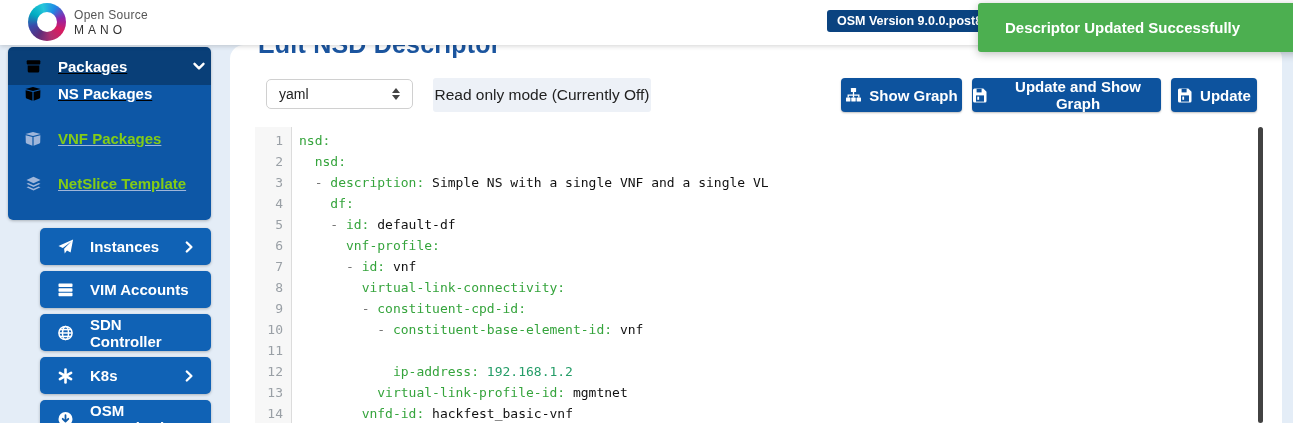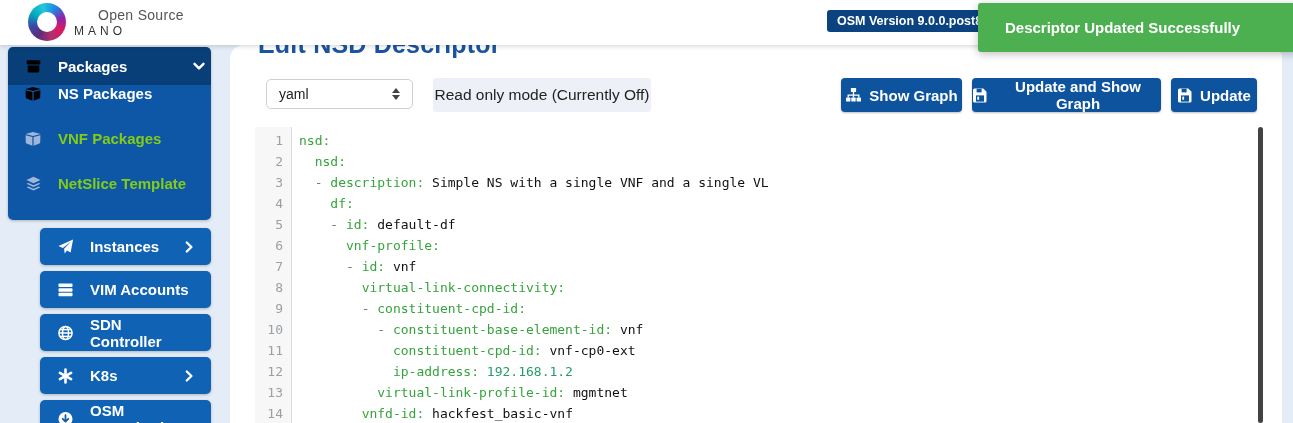--- a/index.html
+++ b/index.html
@@ -17,41 +17,41 @@
   
   .header { position:absolute; left:0; top:0; width:1293px; height:45px; background:#fff;
             z-index:10; box-shadow:0 1px 5px rgba(0,0,0,.18); }
   .logo { position:absolute; left:28px; top:3px; display:flex; align-items:center; }
   .logo-ring { width:38px; height:38px; border-radius:50%;
                background:conic-gradient(from 210deg,#5e2d79,#3949ab,#00acc1,#26c6da,#1e88e5,#8e24aa,#d81b60,#b03070,#5e2d79);
                position:relative; }
   .logo-ring::after { content:""; position:absolute; left:9px; top:9px; width:20px; height:20px;
                       border-radius:50%; background:#fff; }
   .logo-text { margin-left:8px; }
-  .logo-top { font-size:14px; color:#555; letter-spacing:.3px;margin-left:24px; }
+  .logo-top { font-size:12px; color:#555; letter-spacing:.3px; }
   .logo-main { font-size:12px; color:#333; letter-spacing:4px; font-weight:400; margin-top:1px; }
   .version-badge { position:absolute; left:827px; top:10px; height:22px; line-height:22px;
                    background:#0a4380; color:#fff; font-size:12.5px; font-weight:bold;
                    padding:0 10px; border-radius:3px; }
 
   
   .toast { position:absolute; left:978px; top:3px; width:349px; height:49px; background:#4caf50;
            z-index:30; border-radius:3px; box-shadow:0 2px 8px rgba(0,0,0,.25);
            display:flex; align-items:center; justify-content:space-between;
            padding:0 14px 0 27px; }
   .toast-msg { color:#fff; font-size:15px; font-weight:bold; }
   .toast-close { color:rgba(255,255,255,.75); font-size:22px; line-height:20px; cursor:pointer;
                  font-weight:400; }
 
   
   .sidebar { position:absolute; left:8px; top:47px; width:203px; z-index:5; }
   .pk-block { border-radius:5px; overflow:hidden; box-shadow:0 1px 3px rgba(0,0,0,.25); }
   .pk-head { height:38px; background:#093f78; display:flex; align-items:center; padding:0 14px 0 16px; }
   .pk-sub { background:#0d57a6; }
-  .side-row { display:flex; padding:0 4px 0 16px; cursor:pointer; }
+  .side-row { display:flex; padding:0 4px 0 16px; cursor:pointer;text-decoration:underline; }
   .pk-sub .side-row { height:45px; }
   .row-icon { width:18px; height:18px; flex:0 0 18px; display:flex; align-items:center; justify-content:center; }
   .row-label { margin-left:16px; font-size:15px; font-weight:bold; color:#fff; flex:1; }
   .muted .row-label { color:#84cc16; }
   .muted { color:#9fb6da; }
   .pk-head .row-label { color:#fff; }
   .side-items { position:absolute; left:0; top:181px; width:203px; display:flex; flex-direction:column; gap:6px; }
   .side-item { height:37px; background:#1062b5; border-radius:5px; display:flex; align-items:center;
                padding:0 14px 0 16px; color:#fff; cursor:pointer; box-shadow:0 1px 3px rgba(0,0,0,.25);margin-left:32px; }
   .chev { width:16px; height:16px; color:#fff; }
@@ -306,21 +306,20 @@
         <div class="cm-line">
           <span class="ln">9</span>
           <span class="code"><span class="tk-plain">        </span><span class="tk-meta">- </span><span class="tk-key">constituent-cpd-id:</span></span>
         </div>
         <div class="cm-line">
           <span class="ln">10</span>
           <span class="code"><span class="tk-plain">          </span><span class="tk-meta">- </span><span class="tk-key">constituent-base-element-id:</span><span class="tk-val"> vnf</span></span>
         </div>
         <div class="cm-line">
           <span class="ln">11</span>
-          <span class="code"><span class="tk-plain">            </span><span class="tk-key">constituent-cpd-id:</span><span class="tk-val"> vnf-cp0-ext</span></span>
         </div>
         <div class="cm-line">
           <span class="ln">12</span>
           <span class="code"><span class="tk-plain">            </span><span class="tk-key">ip-address:</span><span class="tk-num"> 192.168.1.2</span></span>
         </div>
         <div class="cm-line">
           <span class="ln">13</span>
           <span class="code"><span class="tk-plain">          </span><span class="tk-key">virtual-link-profile-id:</span><span class="tk-val"> mgmtnet</span></span>
         </div>
         <div class="cm-line">

